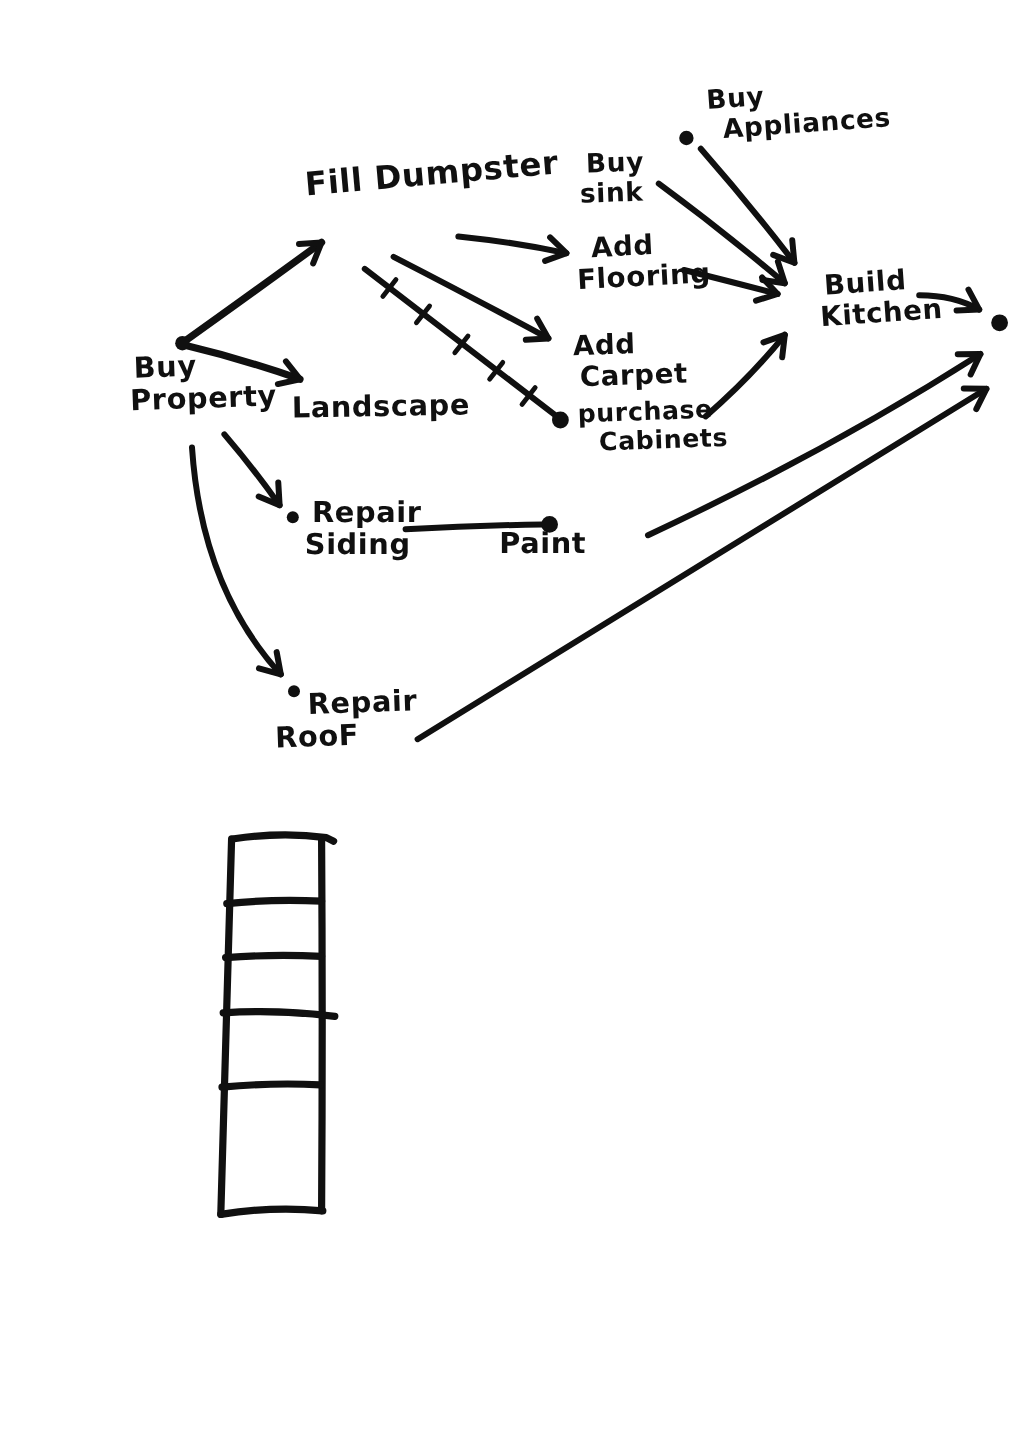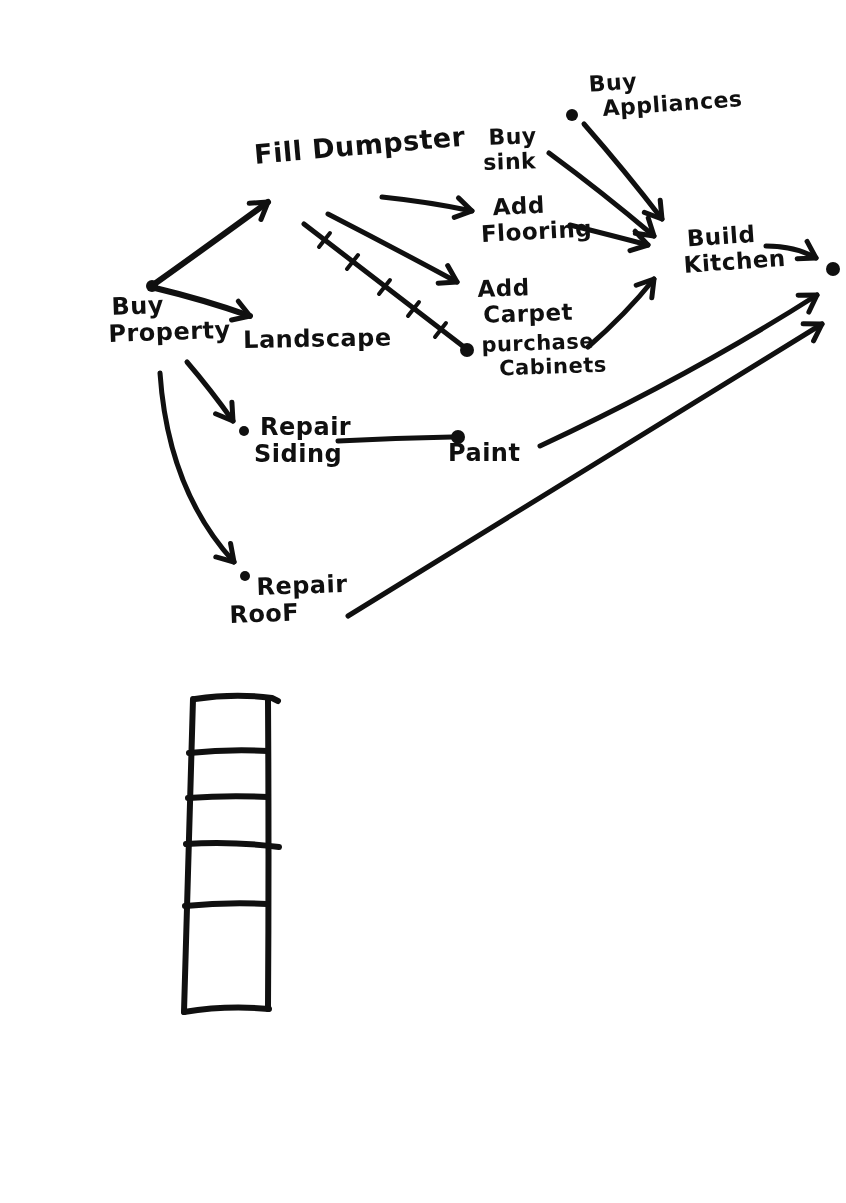--- a/index.html
+++ b/index.html
@@ -137,21 +137,21 @@
 
   <div class="node-label" style="left:243px; top:327px; font-size:24px; transform:rotate(-1deg);">
     <span class="l1">Landscape</span>
   </div>
 
   <div class="node-label" style="left:254px; top:414px; font-size:24px;">
     <span class="l1" style="margin-left:6px;">Repair</span>
     <span class="l2">Siding</span>
   </div>
 
-  <div class="node-label" style="left:448px; top:440px; font-size:24px;">
+  <div class="node-label" style="left:416px; top:440px; font-size:24px;">
     <span class="l1">Paint</span>
   </div>
 
   <div class="node-label" style="left:228px; top:575px; font-size:24px; transform:rotate(-2deg);">
     <span class="l1" style="margin-left:28px;">Repair</span>
     <span class="l2">RooF</span>
   </div>
 
 </div>
 

